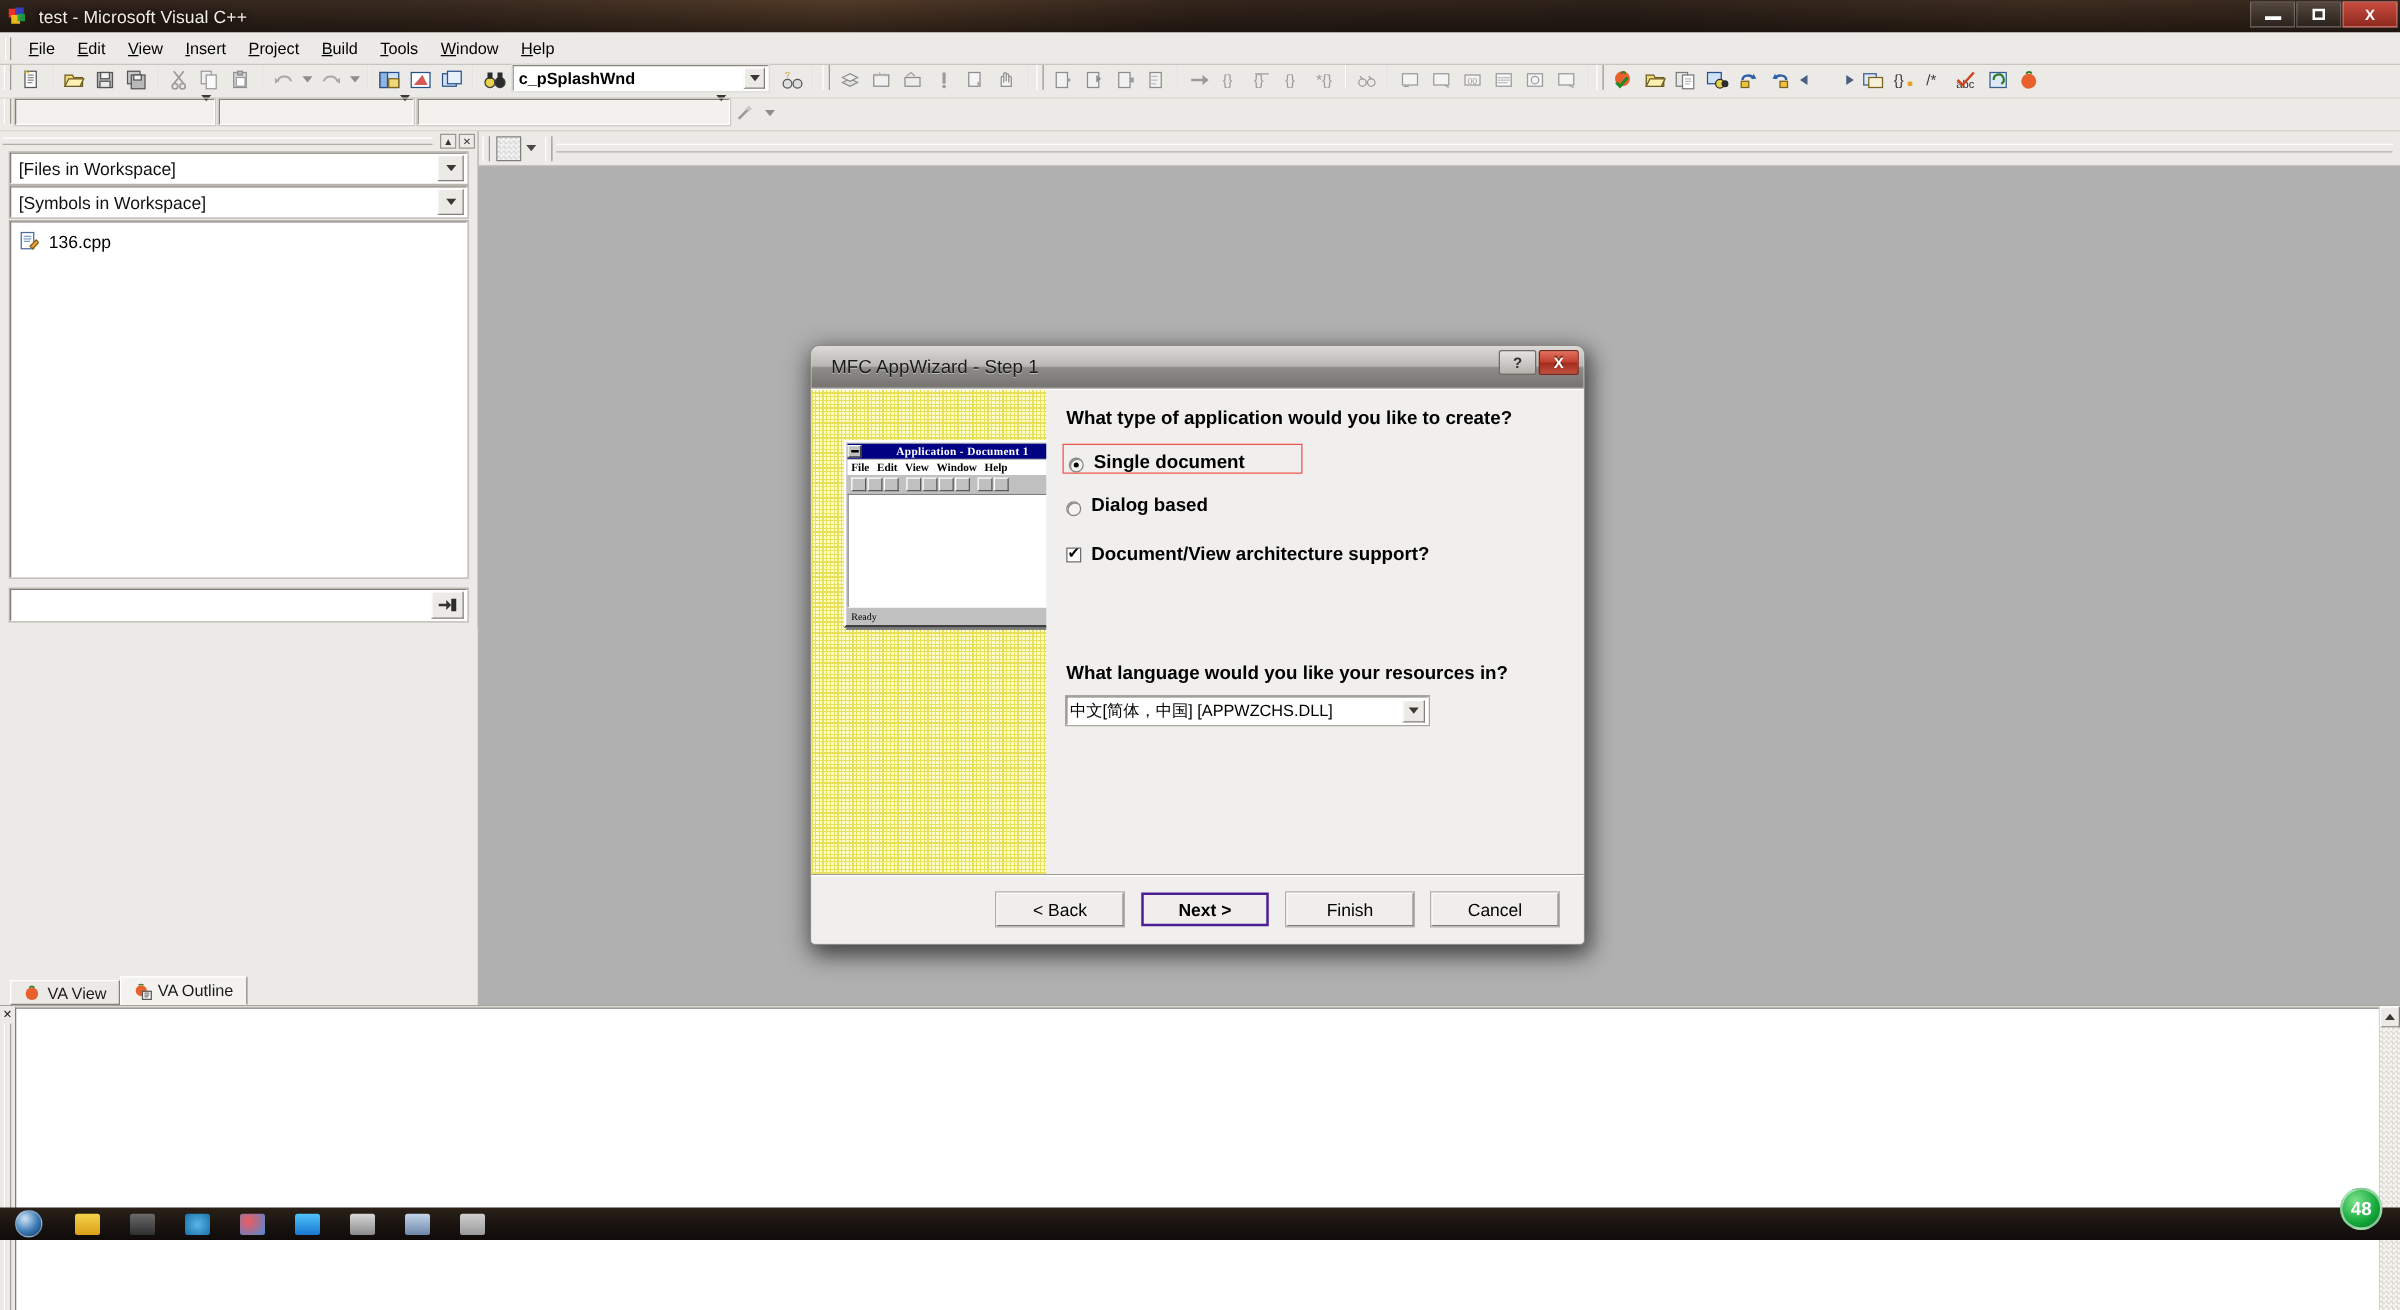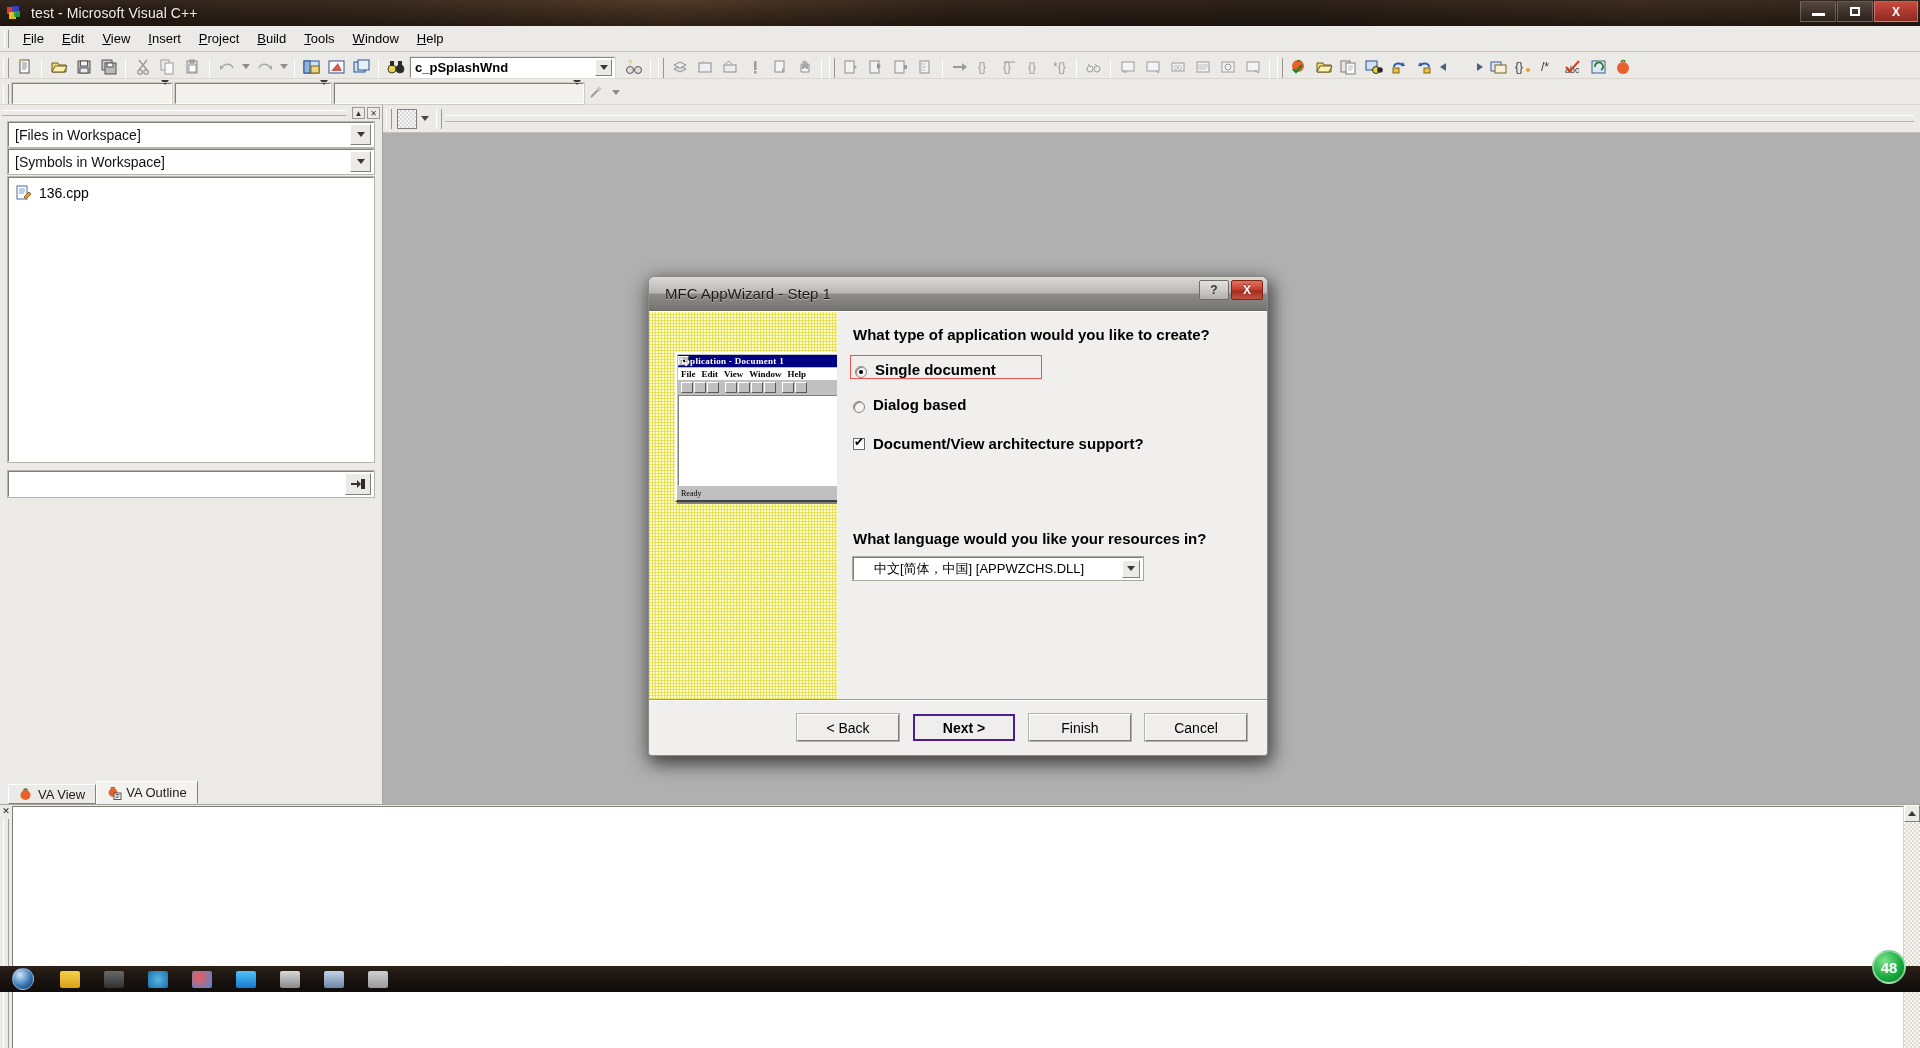--- a/index.html
+++ b/index.html
@@ -59,21 +59,21 @@
     height:26px; background:#eceae6; display:flex; align-items:center;
     border-bottom:1px solid #c8c5bf; padding-left:4px;
   }
   #menubar .mgrip { width:5px; height:18px; border-left:1px solid #fff; border-right:1px solid #9a978f; margin-right:5px;}
   #menubar .mi {
     font-size:13px; color:#000; padding:3px 9px; cursor:default; white-space:nowrap;
   }
   #menubar .mi u { text-decoration:underline; }
 
   
-  .tbrow { height:27px; background:#eceae6; display:flex; align-items:flex-end; border-bottom:1px solid #d9d6d0; }
+  .tbrow { height:27px; background:#eceae6; display:flex; align-items:flex-start; border-bottom:1px solid #d9d6d0; }
   .grip { width:6px; height:20px; border-left:1px solid #fff; border-right:1px solid #9a978f; margin:0 3px; flex:none;}
   .tbtn {
     width:25px; height:23px; display:flex;align-items:center;justify-content:center;
     font-size:13px; color:#555; flex:none;
   }
   .tbtn svg { display:block; }
   .tsep { width:1px; height:19px; background:#a9a6a0; border-right:1px solid #fff; margin:0 4px; flex:none;}
   .tcombo {
     height:21px; border:2px inset #f0efec; background:#fff;
     display:flex; align-items:center; flex:none;
@@ -241,21 +241,21 @@
   #mini .mcap {
     height:12px; background:#000082; display:flex; align-items:center; position:relative; margin:1px;
   }
   #mini .mcap .mbox {
     width:11px;height:10px;background:#c0c0c0;border:1px solid #fff;border-right-color:#404040;border-bottom-color:#404040;
     margin-left:0px; display:flex;align-items:center;justify-content:center;
   }
   #mini .mcap .mbox i { display:block; width:6px;height:2px;background:#000;}
   #mini .mcap .mt {
     color:#fff; font-size:9px; font-weight:bold; font-family:"Liberation Serif", serif;
-    position:absolute; left:0; right:0; letter-spacing:.3px;
+    position:absolute; left:0; right:0; text-align:center; letter-spacing:.3px;
   }
   #mini .mmenu {
     height:12px; background:#fff; display:flex; align-items:center; gap:6px; padding-left:3px;
     font-size:9px; font-weight:bold; font-family:"Liberation Serif", serif; color:#000; margin:0 1px;
   }
   #mini .mtool { height:15px; background:#c0c0c0; display:flex; align-items:center; gap:1px; padding-left:3px; margin:0 1px;}
   #mini .mtool .tg { width:12px;height:11px;background:#c0c0c0;border:1px solid #fff;border-right-color:#585858;border-bottom-color:#585858;}
   #mini .mtool .gap { width:4px; }
   #mini .mclient { background:#fff; position:absolute; left:1px; right:1px; top:41px; bottom:14px; border:1px solid #808080; border-right-color:#fff;border-bottom-color:#fff;}
   #mini .mstatus { position:absolute; left:1px; right:1px; bottom:1px; height:11px; background:#c0c0c0; font-size:8px; font-family:"Liberation Serif",serif; color:#000; padding-left:3px; display:flex; align-items:center;}
@@ -284,21 +284,21 @@
   .chk.on::after {
     content:"✔"; position:absolute; left:0px; top:-4px; font-size:12px; color:#000; line-height:14px;
   }
 
   #langsel {
     margin-top:10px; width:290px; height:23px; background:#fff; display:flex; align-items:center;
     border-top:1px solid #7f7d77; border-left:1px solid #7f7d77;
     border-right:1px solid #fff; border-bottom:1px solid #fff;
     outline:1px solid #a9a6a0;
   }
-  #langsel .lv { font-size:13px; color:#000; padding-left:20px; white-space:nowrap;}
+  #langsel .lv { font-size:13px; color:#000; padding-left:2px; white-space:nowrap;}
   #langsel .la {
     margin-left:auto; margin-right:2px; width:18px;height:18px; background:#eceae6;
     border:1px solid #fff; border-right-color:#82807a;border-bottom-color:#82807a;
     display:flex;align-items:center;justify-content:center;
   }
 
   #dlg-footer {
     height:56px; flex:none; background:#f0efed;
     border-top:1px solid #9c9992; box-shadow:inset 0 1px 0 #fff;
     display:flex; align-items:center; justify-content:flex-end; padding-right:20px; gap:14px;

